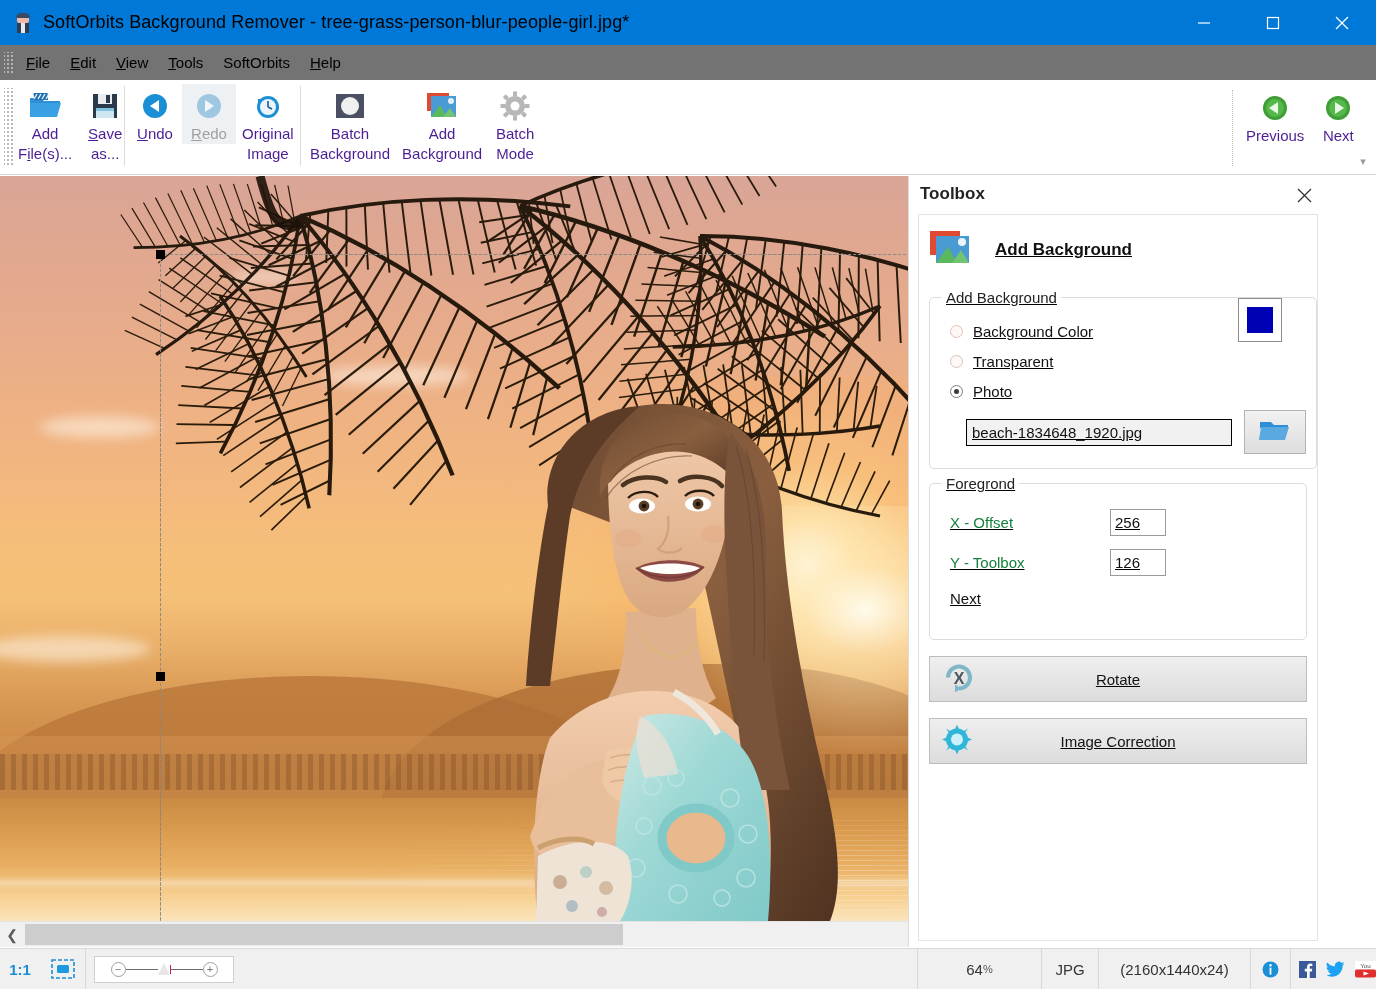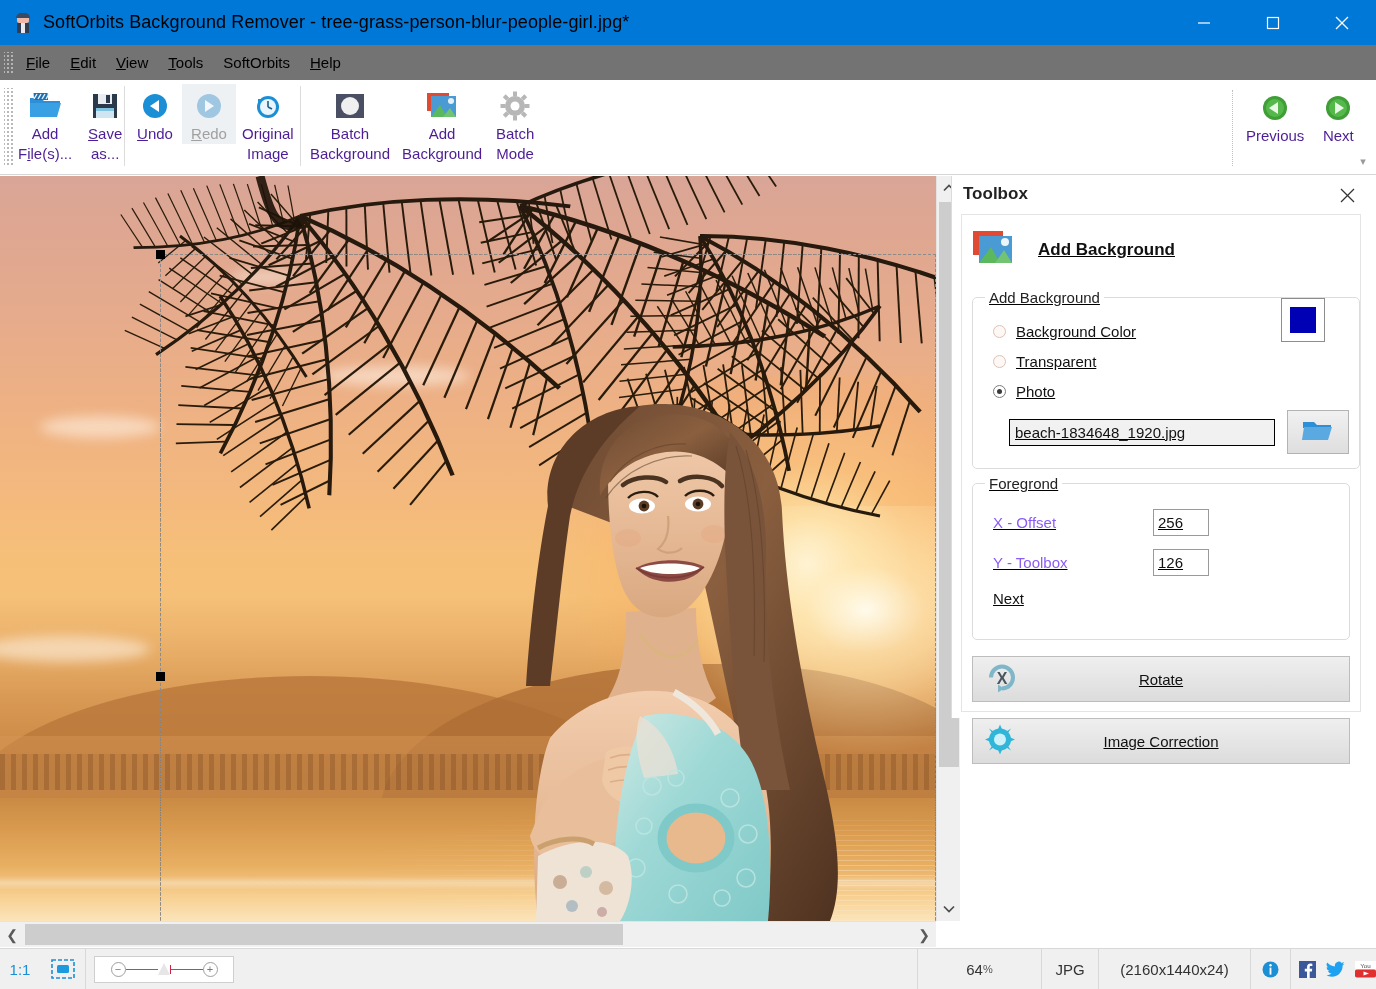--- a/index.html
+++ b/index.html
@@ -179,21 +179,21 @@
     background:#f0f0f0; border-top:1px solid #e3e3e3;
   }
   .hthumb { position:absolute; left:25px; top:2px; width:598px; height:21px; background:#cdcdcd; }
   .hs-arrow {
     position:absolute; top:0; width:24px; height:25px;
     display:flex; align-items:center; justify-content:center; color:#5a5a5a; font-size:14px;
   }
 
   
   .toolbox {
-    position:absolute; left:951px; top:176px; width:415px; height:542px;
+    position:absolute; left:908px; top:176px; width:415px; height:771px;
     background:#ffffff; border-left:1px solid #dcdcdc;
   }
   .tbx-head { position:relative; height:38px; }
   .tbx-title { position:absolute; left:11px; top:8px; font-size:17px; font-weight:bold; color:#222; }
   .tbx-close { position:absolute; right:8px; top:8px; width:22px; height:22px;
     display:flex; align-items:center; justify-content:center; color:#333; }
   .tbx-body { position:absolute; left:9px; top:38px; width:400px; bottom:6px;
     border:1px solid #e4e4e4; background:#fff;text-decoration:underline; }
   .tool-head { display:flex; align-items:center; padding:14px 0 12px 8px; }
   .tool-head .nm { font-size:17px; font-weight:bold; color:#111; margin-left:22px; }
@@ -220,21 +220,21 @@
   .file-input {
     width:266px; height:27px; border:1px solid #000; background:#f1f1f1;
     font-size:15px; color:#111; padding:0 5px; font-family:"Liberation Sans", sans-serif;
   }
   .browse-btn {
     width:62px; height:44px; margin-left:12px; background:linear-gradient(#f1f1f1,#dedede);
     border:1px solid #b3b3b3; display:flex; align-items:center; justify-content:center;
   }
 
   .fld-row { display:flex; align-items:center; height:40px; padding-left:10px; }
-  .fld-row .fl { font-size:15px; color:#8b5cf6; width:160px; }
+  .fld-row .fl { font-size:15px; color:#15803d; width:160px; }
   .num-input {
     width:56px; height:27px; border:1px solid #9a9a9a; background:#fff;
     font-size:15px; color:#111; padding:0 4px; font-family:"Liberation Sans", sans-serif;
   }
   .zoom-label { font-size:15px; color:#111; padding-left:10px; margin-top:8px; }
   .slider-row { display:flex; align-items:center; margin-top:14px; padding-left:8px; }
   .track { position:relative; width:252px; height:5px; background:#e8e8e8; border-radius:2px; }
   .thumb { position:absolute; left:88px; top:-13px; width:15px; height:31px; background:#0078d7; }
   .zoom-val {
     width:56px; height:27px; margin-left:16px; border:1px solid #9a9a9a; background:#fff;
@@ -773,21 +773,21 @@
             </g>
             <circle cx="15" cy="15" r="6" fill="#cdf1fa"></circle>
           </svg>
         </span>
         <span>Image Correction</span>
       </div>
     </div>
   </div>
 
   <div class="statusbar">
-    <div class="sb-cell" style="width:40px; border-right:none; color:#1b8fd6; font-weight:normal;">1:1</div>
+    <div class="sb-cell" style="width:40px; border-right:none; color:#1b8fd6; font-weight:bold;">1:1</div>
     <div class="sb-cell" style="width:46px;">
       <svg width="24" height="20" viewBox="0 0 24 20">
         <g stroke="#1b8fd6" stroke-width="1.6" fill="none" stroke-dasharray="4 2">
           <rect x="1" y="1" width="22" height="18"></rect>
         </g>
         <rect x="6" y="6" width="12" height="8" rx="1.5" fill="#1b9ae0"></rect>
       </svg>
     </div>
     <div class="sb-zoomwidget">
       <span class="pm">−</span>

